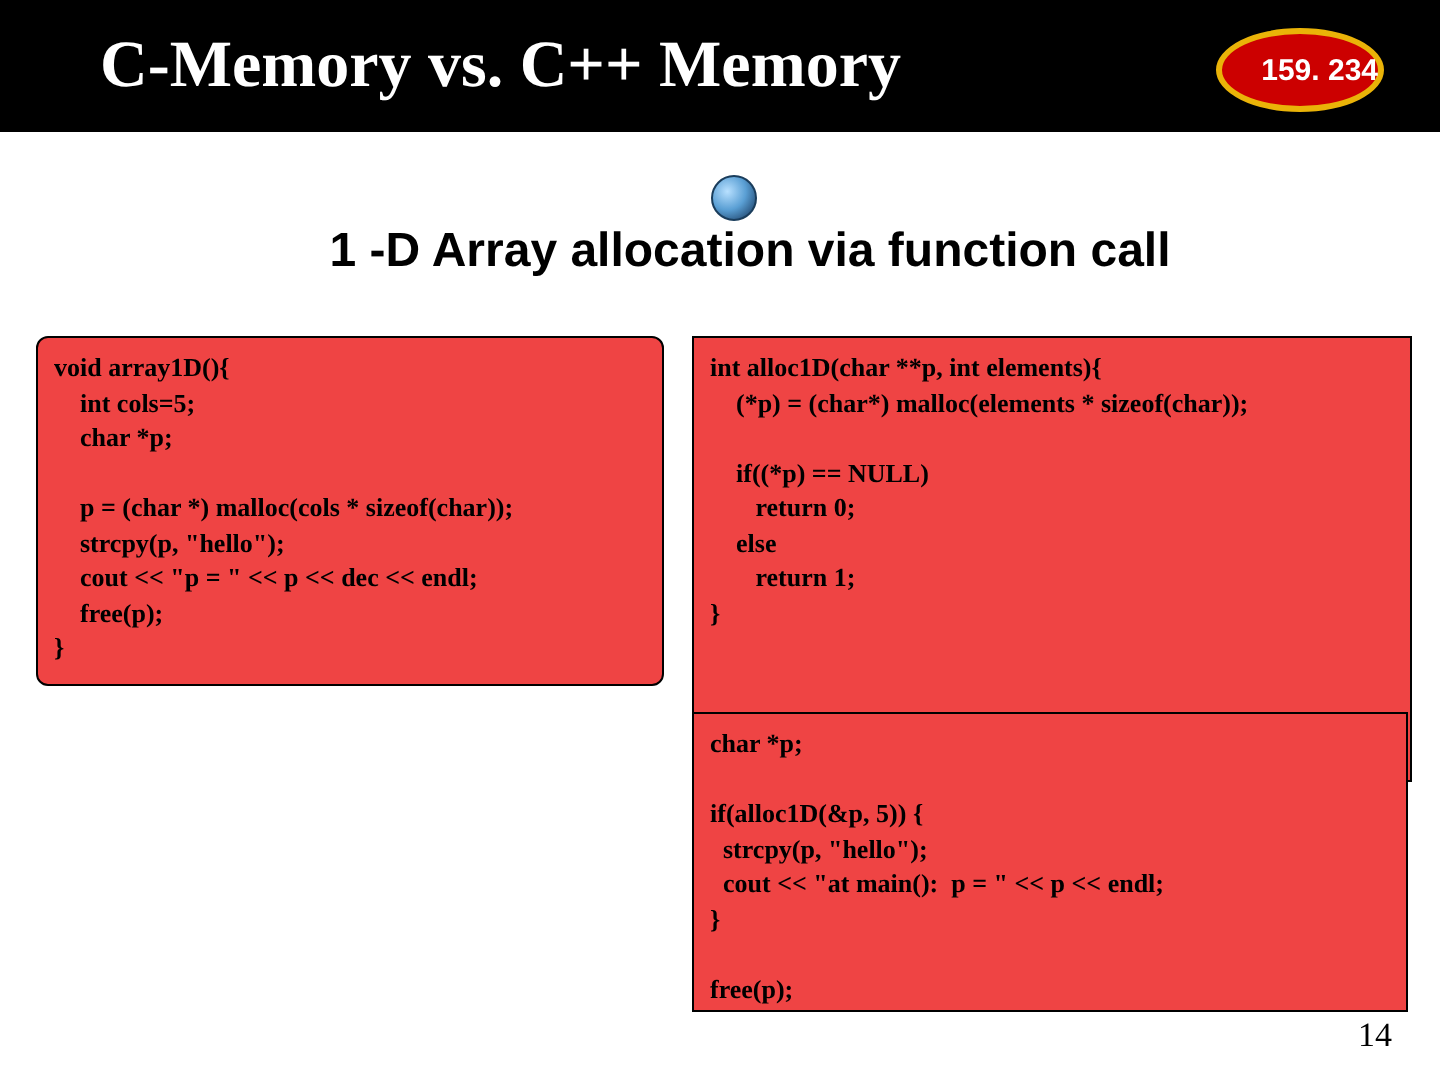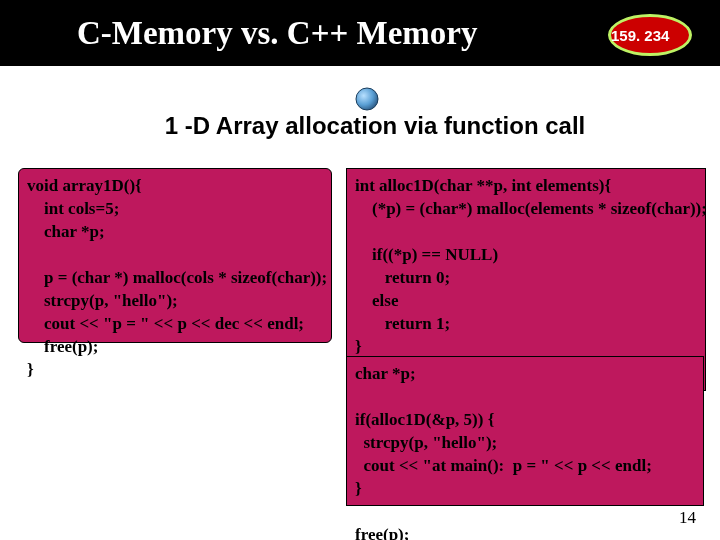--- a/index.html
+++ b/index.html
@@ -11,41 +11,40 @@
     position: relative;
     overflow: hidden;
   }
   .header-bar {
     width: 100%;
     height: 66px;
     background: #000000;
     display: flex;
     align-items: center;
     position: relative;
-    padding-left: 27px;
   }
   .title {
     color: #ffffff;
     font-size: 33px;
     font-weight: bold;
     margin-left: 50px;
   }
   .badge {
     position: absolute;
     right: 28px;
     top: 14px;
     width: 84px;
     height: 42px;
     background: #cc0000;
-    border: 3px solid #bef264;
+    border: 3px solid #eab308;
     border-radius: 50% / 50%;
     box-shadow: 0 0 0 2px #000000;
     display: flex;
     align-items: center;
-    justify-content: flex-start;
+    justify-content: flex-end;
   }
   .badge-text {
     color: #ffffff;
     font-family: Arial, sans-serif;
     font-weight: bold;
     font-size: 15px;
   }
   .section-row {
     display: flex;
     align-items: center;
@@ -65,23 +64,23 @@
     font-size: 24px;
     color: #000000;
   }
   .content {
     position: relative;
     margin-top: 28px;
   }
   .code-box {
     position: absolute;
     border: 1.5px solid #000000;
-    background: #be185d;
+    background: #ef4444;
     font-family: "Times New Roman", Times, serif;
-    font-size: 17px;
+    font-size: 13px;
     font-weight: bold;
     line-height: 1.35;
     padding: 6px 8px;
     white-space: pre;
   }
   .box-left {
     left: 18px;
     top: 0;
     width: 314px;
     height: 175px;

